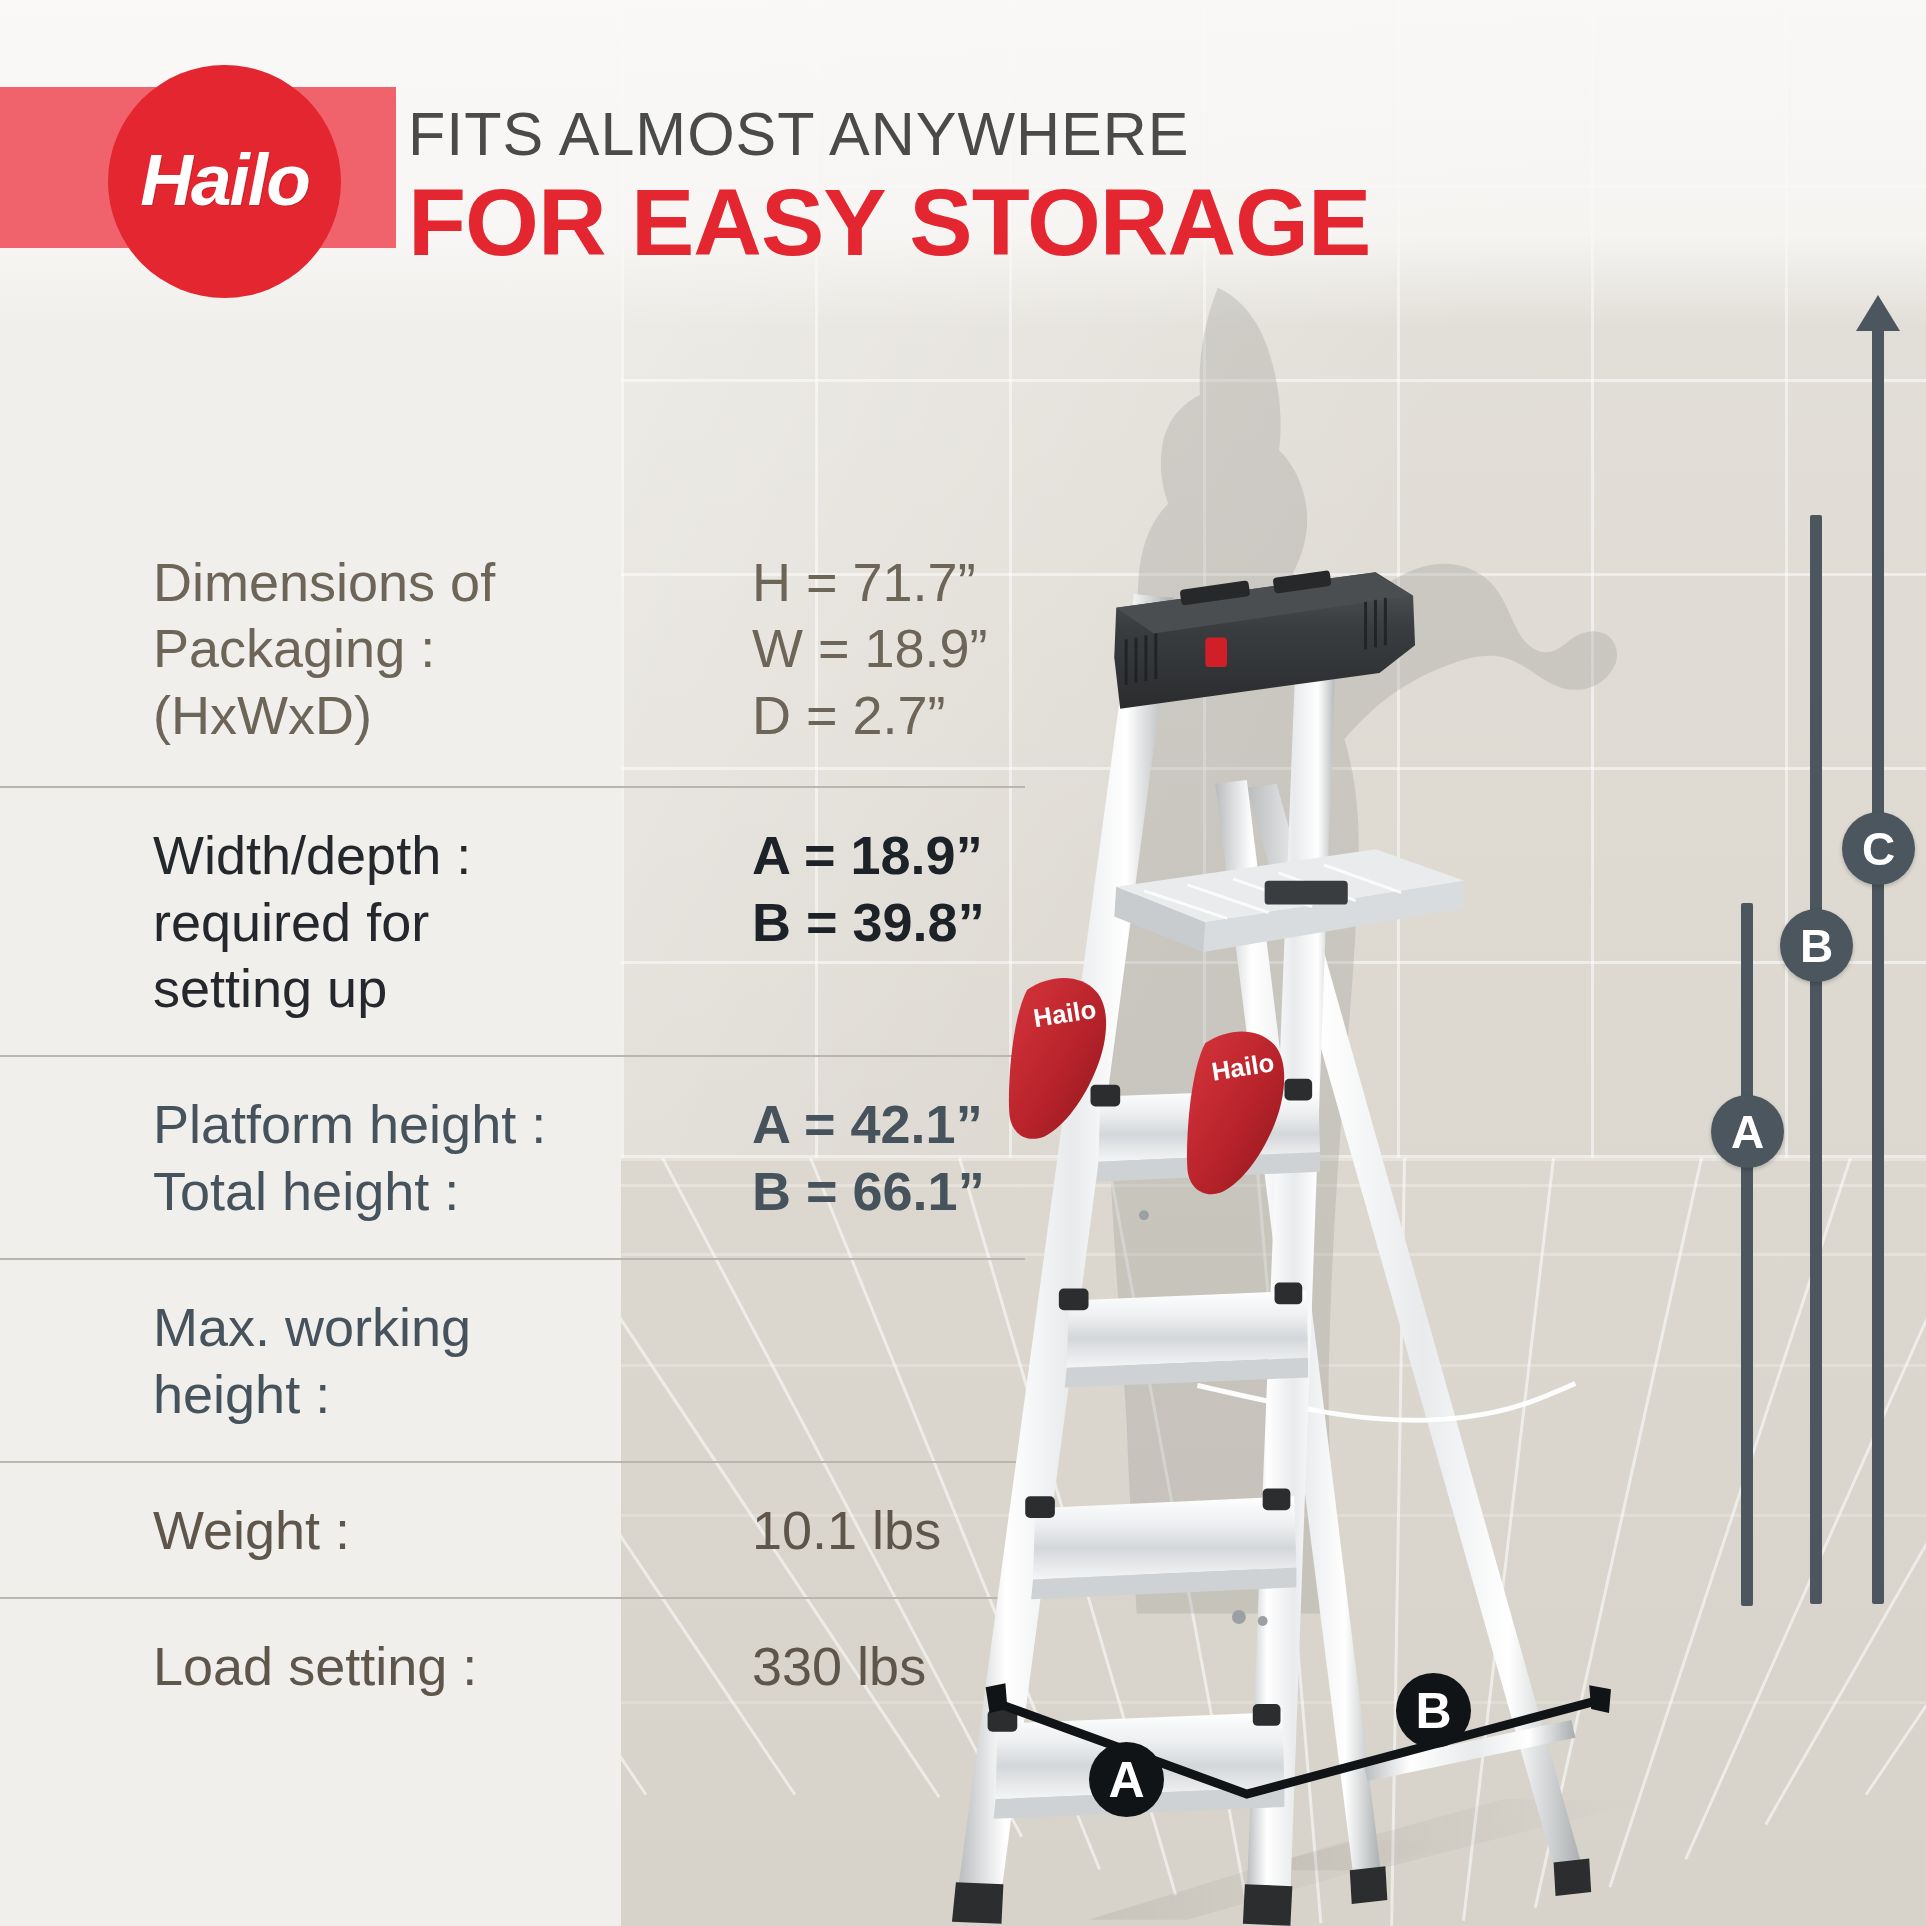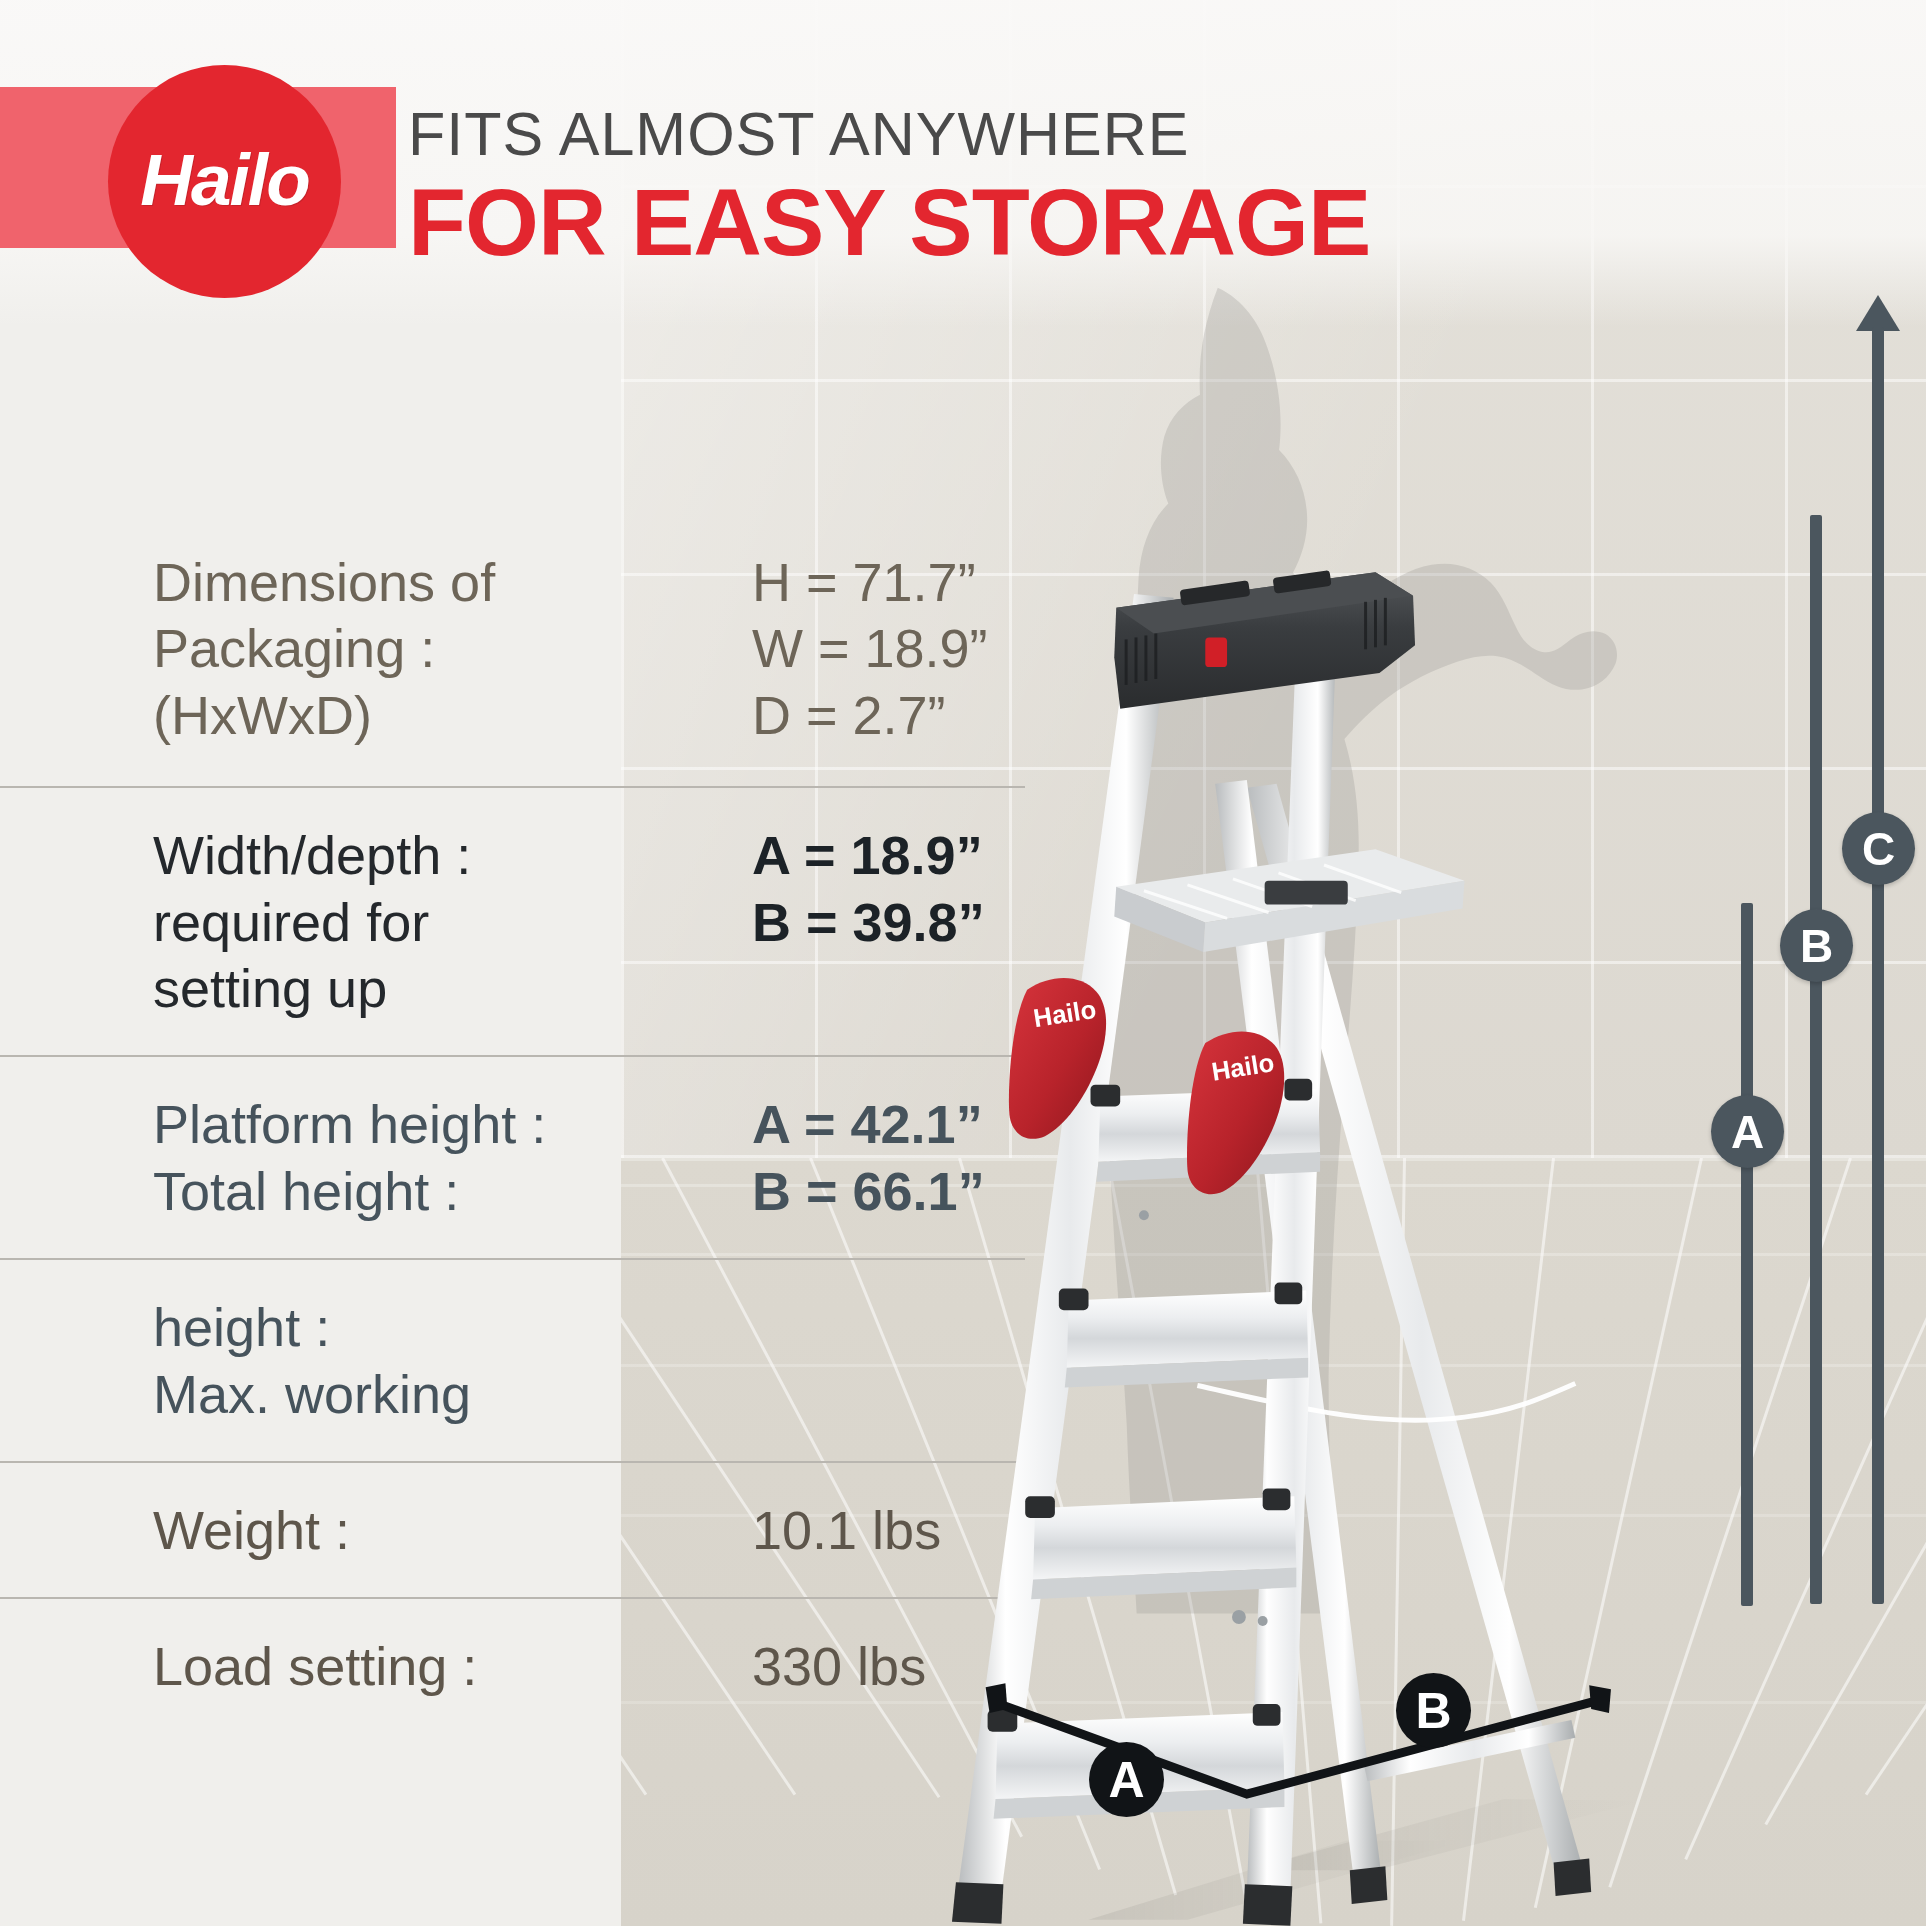--- a/index.html
+++ b/index.html
@@ -208,22 +208,22 @@
         <span class="line">Total height :</span>
       </div>
       <div class="val">
         <span class="line">A = 42.1”</span>
         <span class="line">B = 66.1”</span>
       </div>
     </div>
 
     <div class="row r-mw">
       <div class="lbl">
+        <span class="line">Max. working</span>
         <span class="line">height :</span>
-        <span class="line">Max. working</span>
       </div>
     </div>
 
     <div class="row r-wt">
       <div class="lbl">
         <span class="line">Weight :</span>
       </div>
       <div class="val">
         <span class="line">10.1 lbs</span>
       </div>

